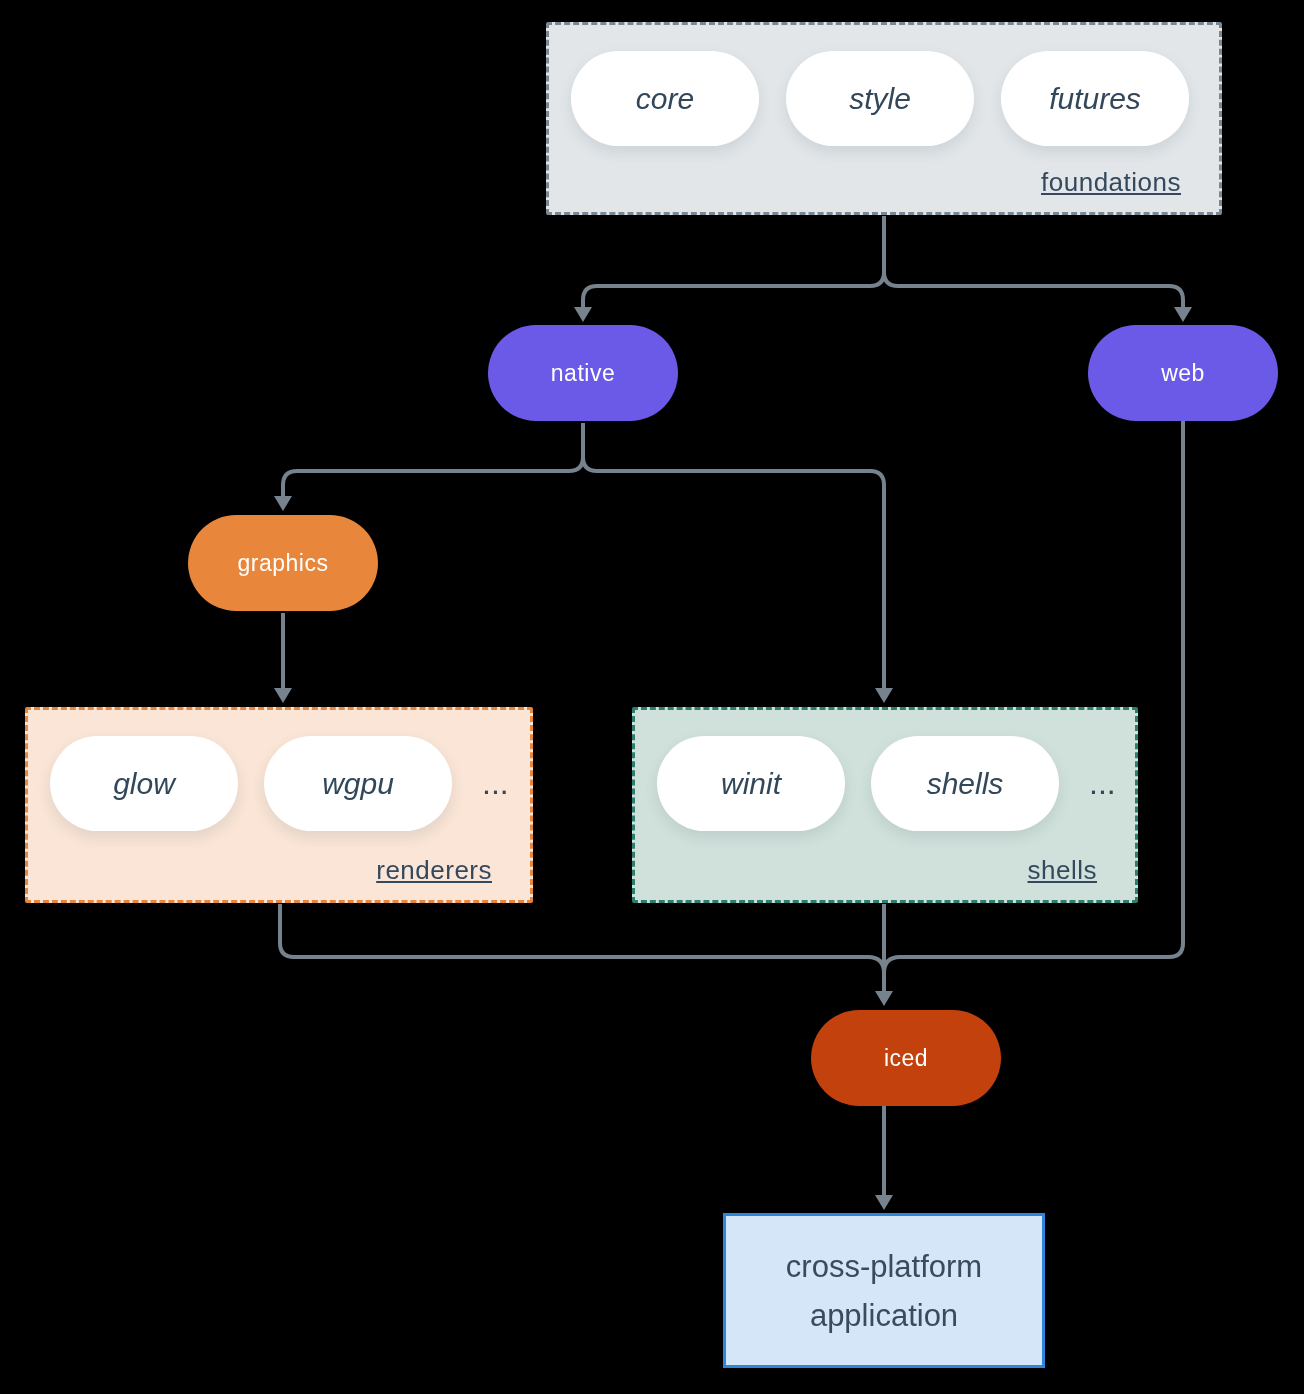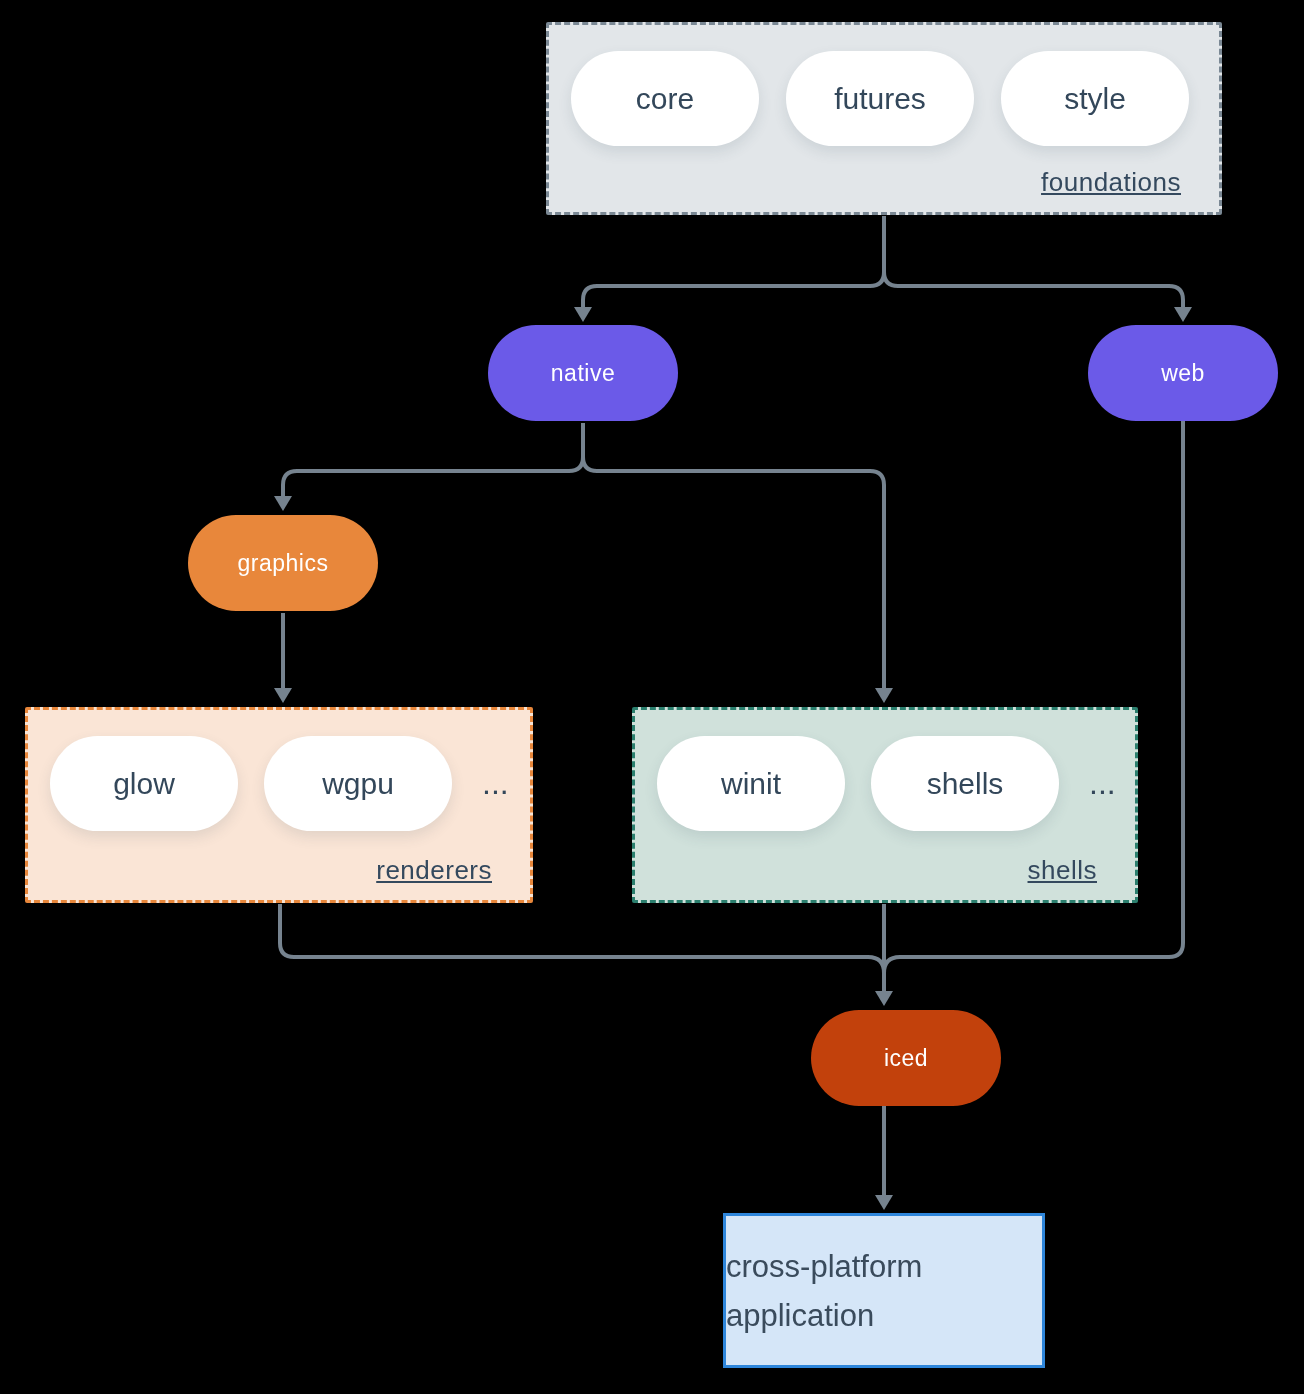--- a/index.html
+++ b/index.html
@@ -41,20 +41,21 @@
   .renderers .pill-row, .shells .pill-row { padding: 26px 0 0 22px; gap: 26px; }
 
   .white-pill {
     box-sizing: border-box;
     min-width: 188px; height: 95px;
     background: #FFFFFF; border-radius: 48px;
     display: flex; align-items: center; justify-content: center;
     font-size: 30px; color: #33475A;
     box-shadow: 0 6px 14px rgba(52, 73, 94, 0.12);
     padding: 0 34px;
+    font-style: italic;
   }
   .ellipsis {
     font-size: 32px; color: #33475A; margin-left: 4px;
     align-self: center; padding-top: 0px;
   }
 
   .node-pill {
     position: absolute; box-sizing: border-box;
     width: 190px; height: 96px; border-radius: 48px;
     display: flex; align-items: center; justify-content: center;
@@ -63,21 +64,21 @@
   .node-native   { left: 488px; top: 325px; background: #6B5AE8; }
   .node-web      { left: 1088px; top: 325px; background: #6B5AE8; }
   .node-graphics { left: 188px; top: 515px; background: #E8873B; }
   .node-iced     { left: 811px; top: 1010px; background: #c2410c; }
 
   .app-box {
     position: absolute; box-sizing: border-box;
     left: 723px; top: 1213px; width: 322px; height: 155px;
     background: #D5E6F8; border: 3px solid #2E86DB;
     display: flex; flex-direction: column;
-    justify-content: center;
+    align-items: center; justify-content: center;
     font-size: 31px; color: #3A4B5C; line-height: 49px;
   }
 </style>
 </head>
 <body>
 
 <div id="canvas">
 
   <svg id="edges" viewBox="0 0 1304 1394" xmlns="http://www.w3.org/2000/svg">
 
@@ -103,22 +104,22 @@
     <path d="M 884 904 L 884 992"></path>
     <polygon points="884,1006 875,991 893,991"></polygon>
 
     <path d="M 884 1104 L 884 1196"></path>
     <polygon points="884,1210 875,1195 893,1195"></polygon>
   </svg>
 
   <div class="group-box foundations">
     <div class="pill-row">
       <div class="white-pill">core</div>
+      <div class="white-pill">style</div>
       <div class="white-pill">futures</div>
-      <div class="white-pill">style</div>
     </div>
     <div class="group-label">foundations</div>
   </div>
 
   <div class="node-pill node-native">native</div>
   <div class="node-pill node-graphics">graphics</div>
 
   <div class="node-pill node-web">web</div>
 
   <div class="group-box renderers">

